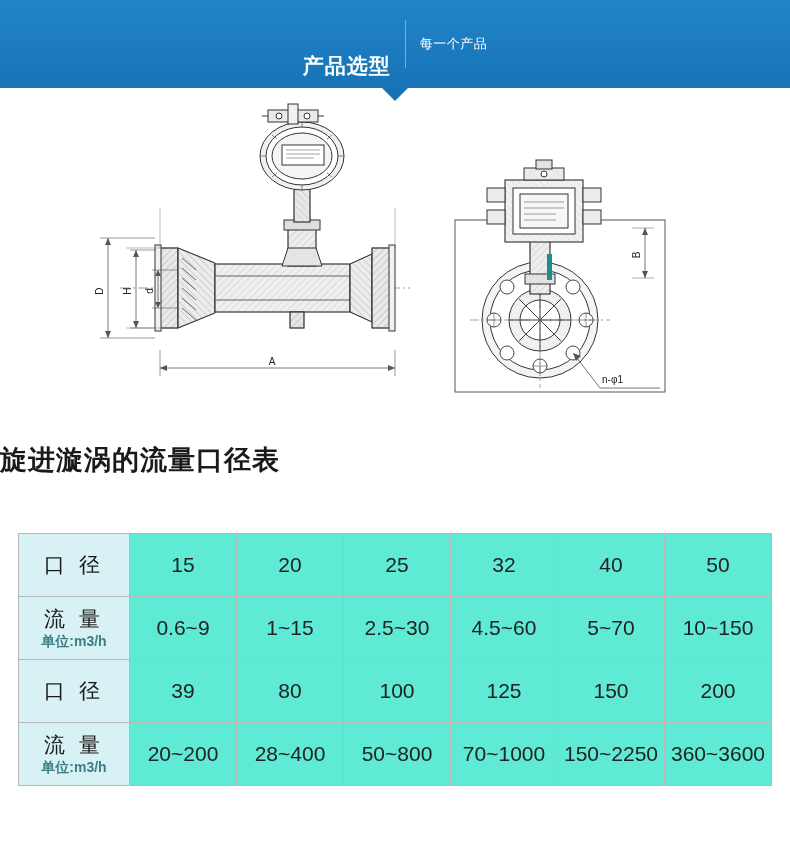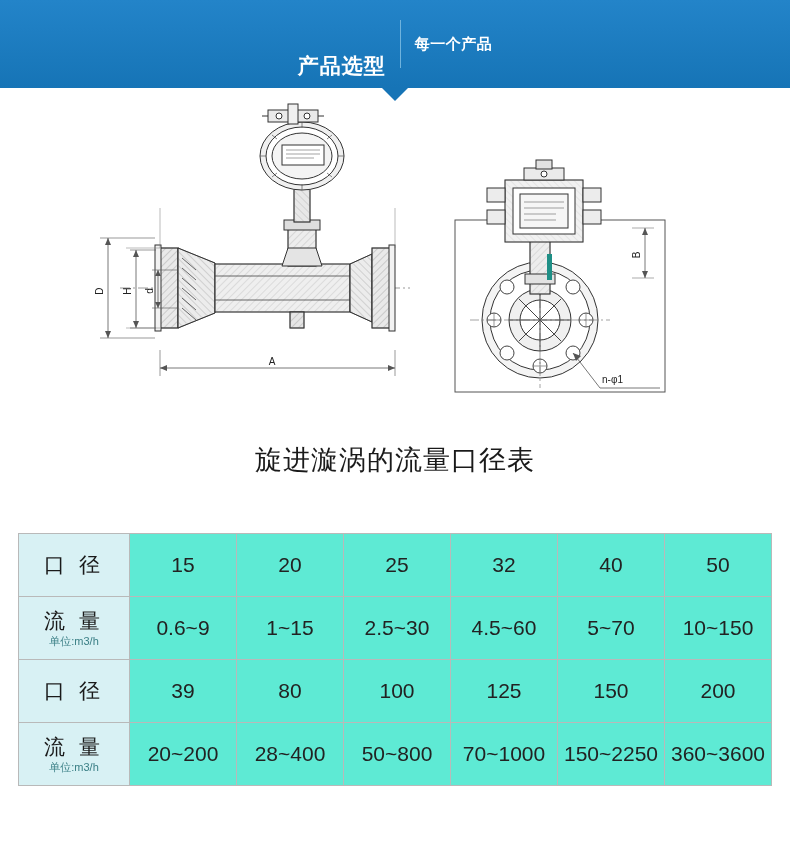--- a/index.html
+++ b/index.html
@@ -54,23 +54,22 @@
     width: 1px;
     height: 48px;
     background: #6fb3dd;
   }
   .banner-right {
     padding-left: 14px;
     line-height: 1.45;
   }
   .banner-right div {
     color: #ffffff;
-    font-size: 15px;
+    font-size: 13px;
     letter-spacing: 0.5px;
-    font-weight: bold;
   }
   .banner-arrow {
     position: absolute;
     left: 50%;
     top: 88px;
     margin-left: -13px;
     width: 0; height: 0;
     border-left: 13px solid transparent;
     border-right: 13px solid transparent;
     border-top: 13px solid #1674b6;
@@ -79,23 +78,23 @@
   
   .drawing {
     position: relative;
     width: 790px;
     height: 350px;
   }
   .drawing svg { display: block; }
 
   
   .section-title {
-    text-align: center;
+    text-align: left;
     font-size: 27px;
-    font-weight: normal;
+    font-weight: bold;
     color: #1a1a1a;
     letter-spacing: 1px;
     margin-top: 4px;
     margin-bottom: 16px;
     font-family: "Liberation Sans", sans-serif;
   }
 
   
   .table-wrap {
     padding: 12px 18px;
@@ -123,24 +122,25 @@
     padding: 0;
   }
   .label-main {
     display: block;
     font-size: 21px;
     letter-spacing: 4px;
     color: #1a1a1a;
   }
   .label-unit {
     display: block;
-    font-size: 11px;
+    font-size: 14px;
     color: #3a7f85;
     margin-top: 2px;
     letter-spacing: 0;
+    font-weight: bold;
   }
   .dim-label { font-size: 10px; fill: #222; }
 </style>
 </head>
 <body>
 
 <div class="banner">
   <div class="banner-inner">
     <div class="banner-left">
       <div class="banner-title">产品选型</div>

